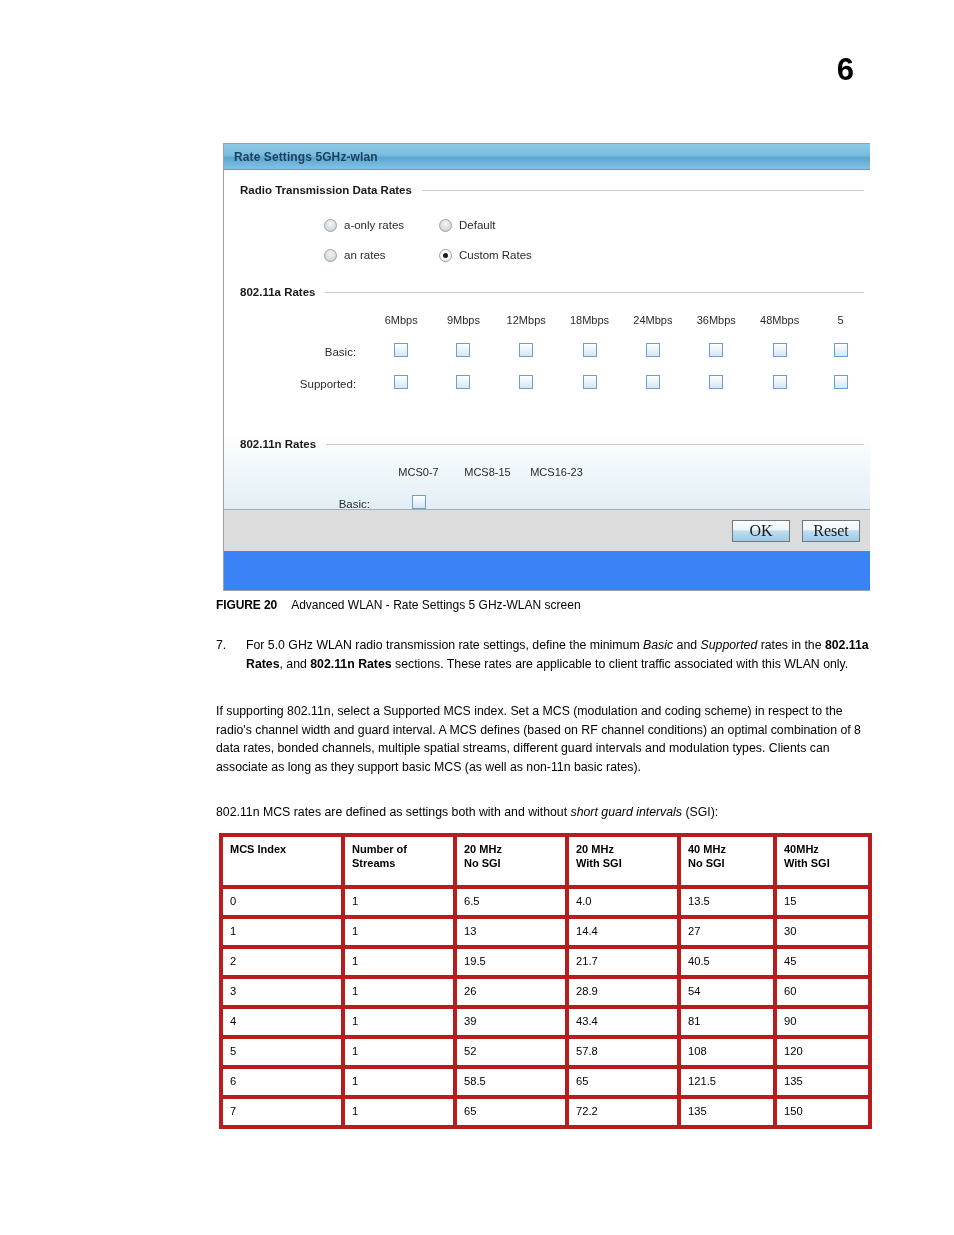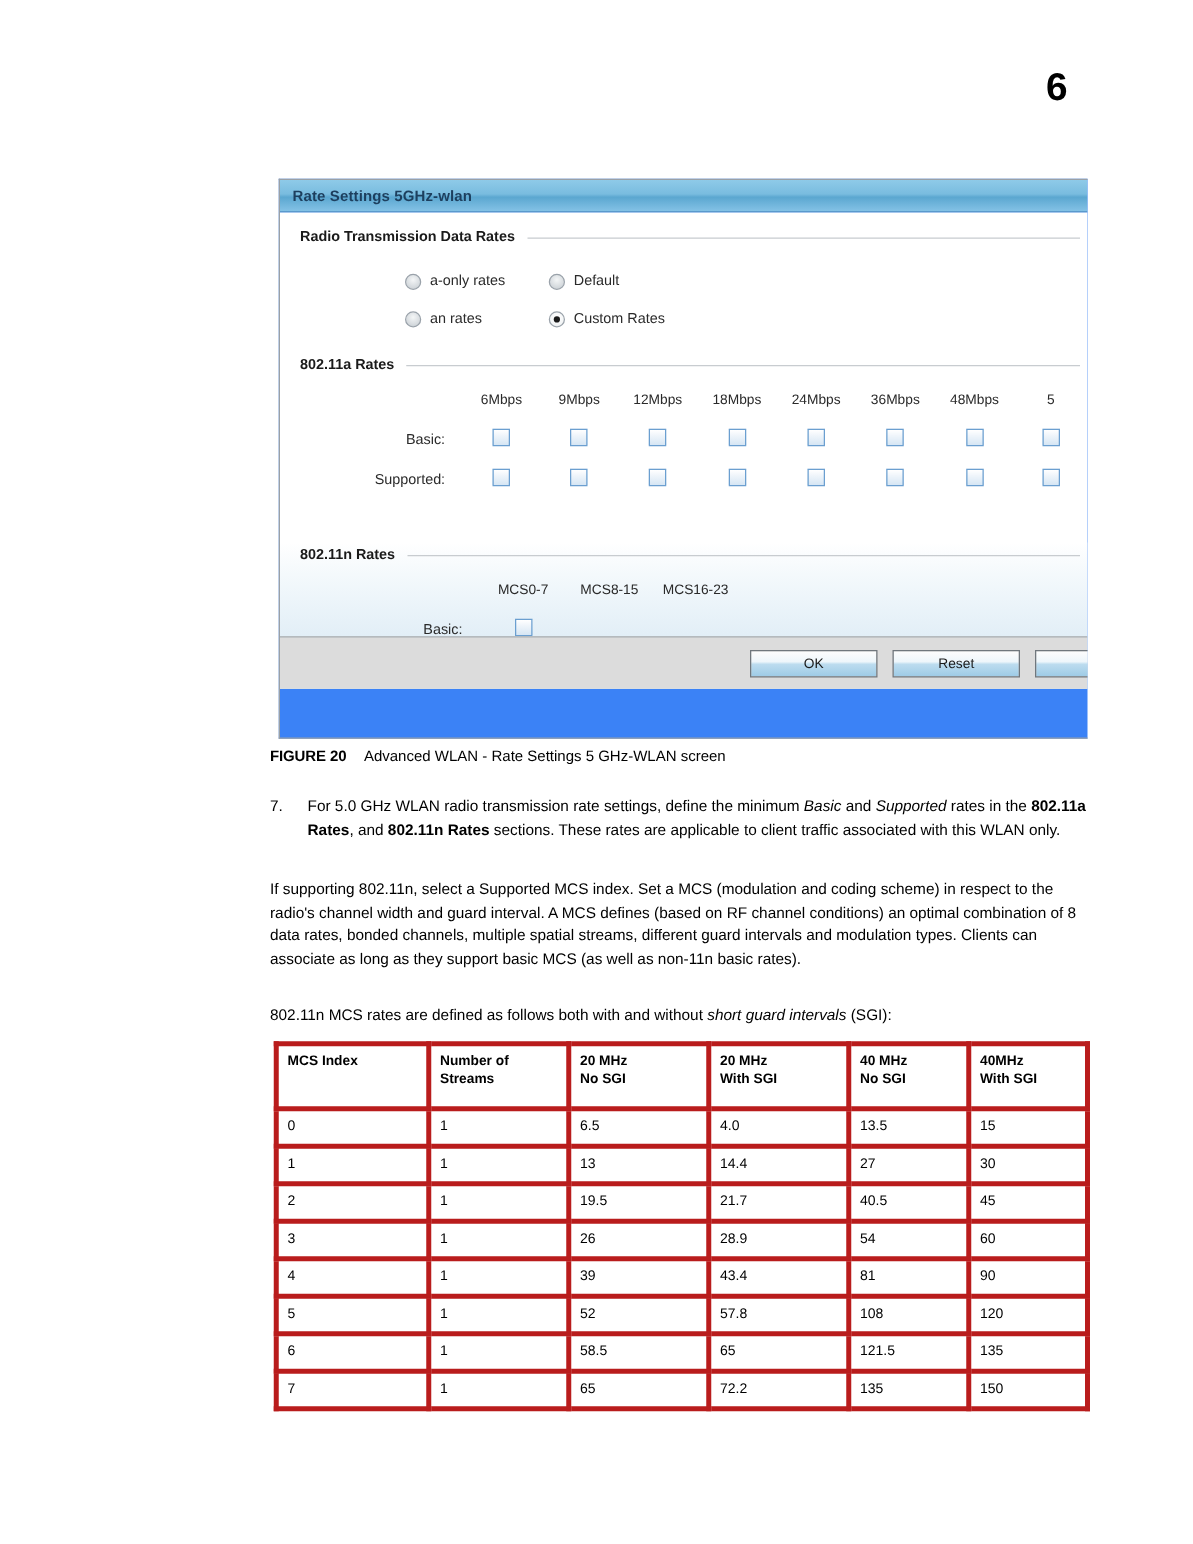--- a/index.html
+++ b/index.html
@@ -178,32 +178,33 @@
     height: 42px;
     background: #dcdcdc;
     border-top: 1px solid #a8adb2;
     box-sizing: border-box;
     display: flex;
     align-items: center;
     justify-content: flex-end;
     padding-right: 0;
   }
   .btn {
-    width: 102px;
+    width: 58px;
     height: 22px;
     margin-left: 12px;
-    font-size: 11px;
+    font-size: 16px;
     color: #1a1a1a;
     border: 1px solid #6f7axx;
     border: 1px solid #70777d;
     background: linear-gradient(to bottom, #fdfdfd 0%, #eef6fb 42%, #bcdcef 52%, #9ecbe6 100%);
     display: flex;
     align-items: center;
     justify-content: center;
     box-sizing: border-box;
+    font-family: Liberation Serif, serif;
   }
   .btn.clipped { margin-right: -60px; }
 
   
   .figure-caption {
     position: absolute;
     left: 216px;
     top: 598px;
     font-size: 12px;
     color: #000;
@@ -407,21 +408,21 @@
   <span class="fig-label">FIGURE 20</span><span class="fig-title">Advanced WLAN - Rate Settings 5 GHz-WLAN screen</span>
 </div>
 
 <div class="doc-text step">
   <span class="num">7.</span>
   <div class="body"><span>For 5.0 GHz WLAN radio transmission rate settings, define the minimum </span><i>Basic</i><span> and </span><i>Supported</i><span> rates in the </span><b>802.11a Rates</b><span>, and </span><b>802.11n Rates</b><span> sections. These rates are applicable to client traffic associated with this WLAN only.</span></div>
 </div>
 
 <div class="doc-text para2">If supporting 802.11n, select a Supported MCS index. Set a MCS (modulation and coding scheme) in respect to the radio's channel width and guard interval. A MCS defines (based on RF channel conditions) an optimal combination of 8 data rates, bonded channels, multiple spatial streams, different guard intervals and modulation types. Clients can associate as long as they support basic MCS (as well as non-11n basic rates).</div>
 
-<div class="doc-text para3"><span>802.11n MCS rates are defined as follows both with and without </span><i>short guard intervals</i><span> (SGI):</span></div>
+<div class="doc-text para3"><span>802.11n MCS rates are defined as settings both with and without </span><i>short guard intervals</i><span> (SGI):</span></div>
 
 <table class="mcs-table">
   <colgroup>
     <col class="c0">
       <col class="c1">
       <col class="c2">
       <col class="c3">
       <col class="c4">
       <col class="c5">
   </colgroup>

